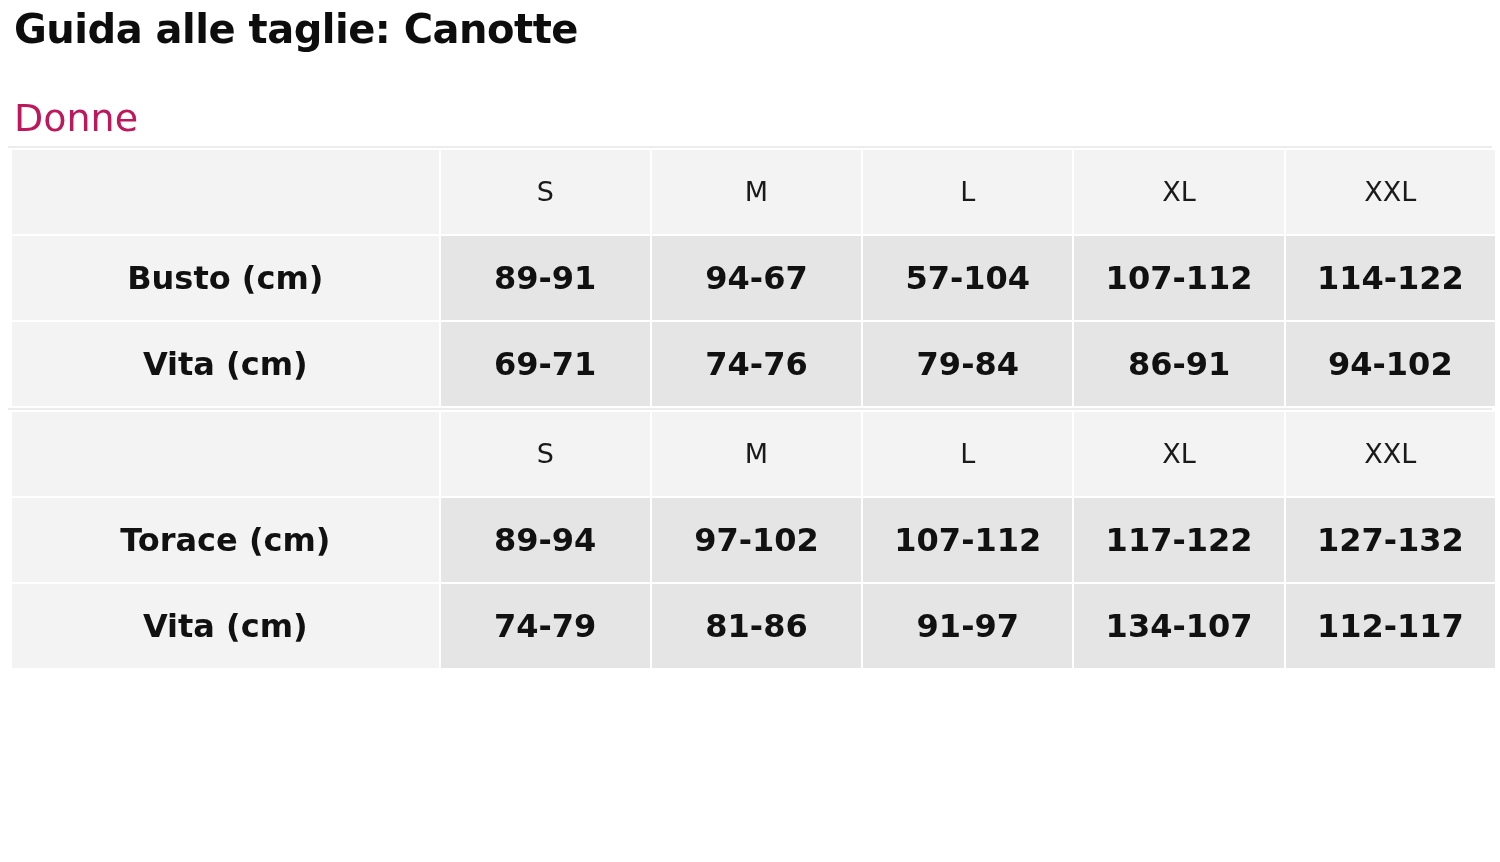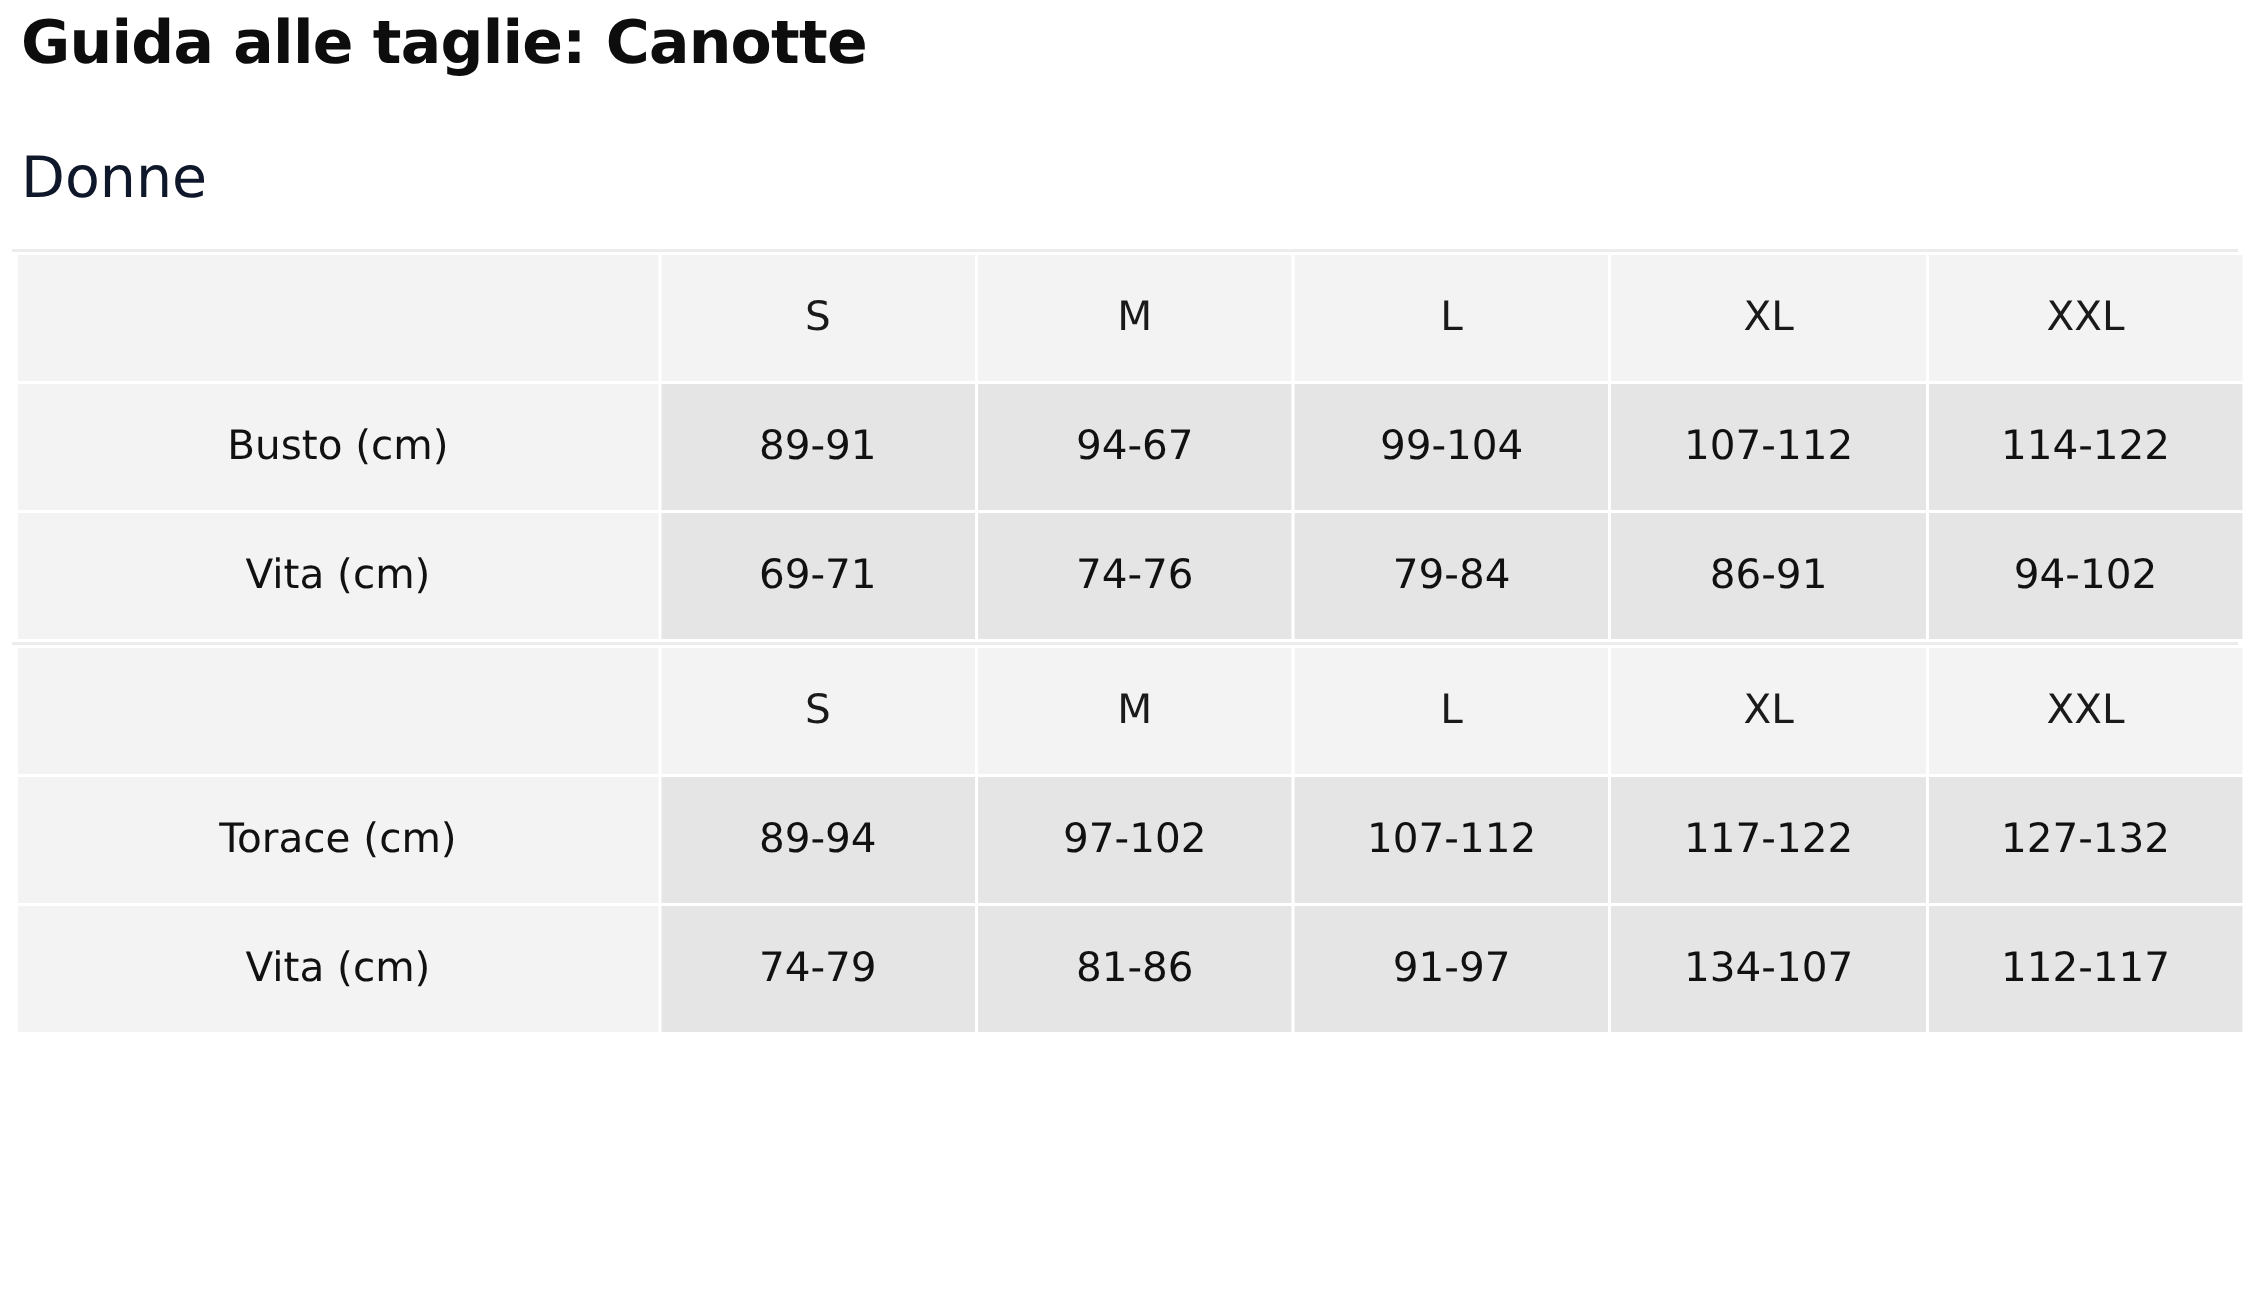--- a/index.html
+++ b/index.html
@@ -25,39 +25,39 @@
     letter-spacing: -0.5px;
     margin: 0;
     padding: 4px 0 0 6px;
     line-height: 1.25;
     color: #0d0d0d;
   }
   .section-title {
     font-size: 38px;
     font-weight: normal;
     margin: 0;
-    padding: 42px 0 24px 6px;
+    padding: 42px 0 4px 6px;
     line-height: 1.2;
-    color: #0f172a;
+    color: #be185d;
   }
   table.size-table {
     border-collapse: collapse;
     width: 1487px;
     margin: 0 0 0 2px;
     table-layout: fixed;
   }
   table.size-table td,
   table.size-table th {
     border: 2px solid #ffffff;
     outline: 0;
     height: 84px;
-    font-size: 27px;
+    font-size: 32px;
     text-align: center;
     vertical-align: middle;
-    font-weight: normal;
+    font-weight: bold;
     padding: 0;
   }
   table.size-table col.label-col { width: 428px; }
   table.size-table col.val-col { width: 211px; }
 
   
   tr.header-row td,
   tr.header-row th {
     background: #f3f3f3;
     color: #1a1a1a;
@@ -110,21 +110,21 @@
           <td>S</td>
           <td>M</td>
           <td>L</td>
           <td>XL</td>
           <td>XXL</td>
         </tr>
         <tr>
           <td class="row-label">Busto (cm)</td>
           <td class="value-cell">89-91</td>
           <td class="value-cell">94-67</td>
-          <td class="value-cell">99-104</td>
+          <td class="value-cell">57-104</td>
           <td class="value-cell">107-112</td>
           <td class="value-cell">114-122</td>
         </tr>
         <tr>
           <td class="row-label">Vita (cm)</td>
           <td class="value-cell">69-71</td>
           <td class="value-cell">74-76</td>
           <td class="value-cell">79-84</td>
           <td class="value-cell">86-91</td>
           <td class="value-cell">94-102</td>

